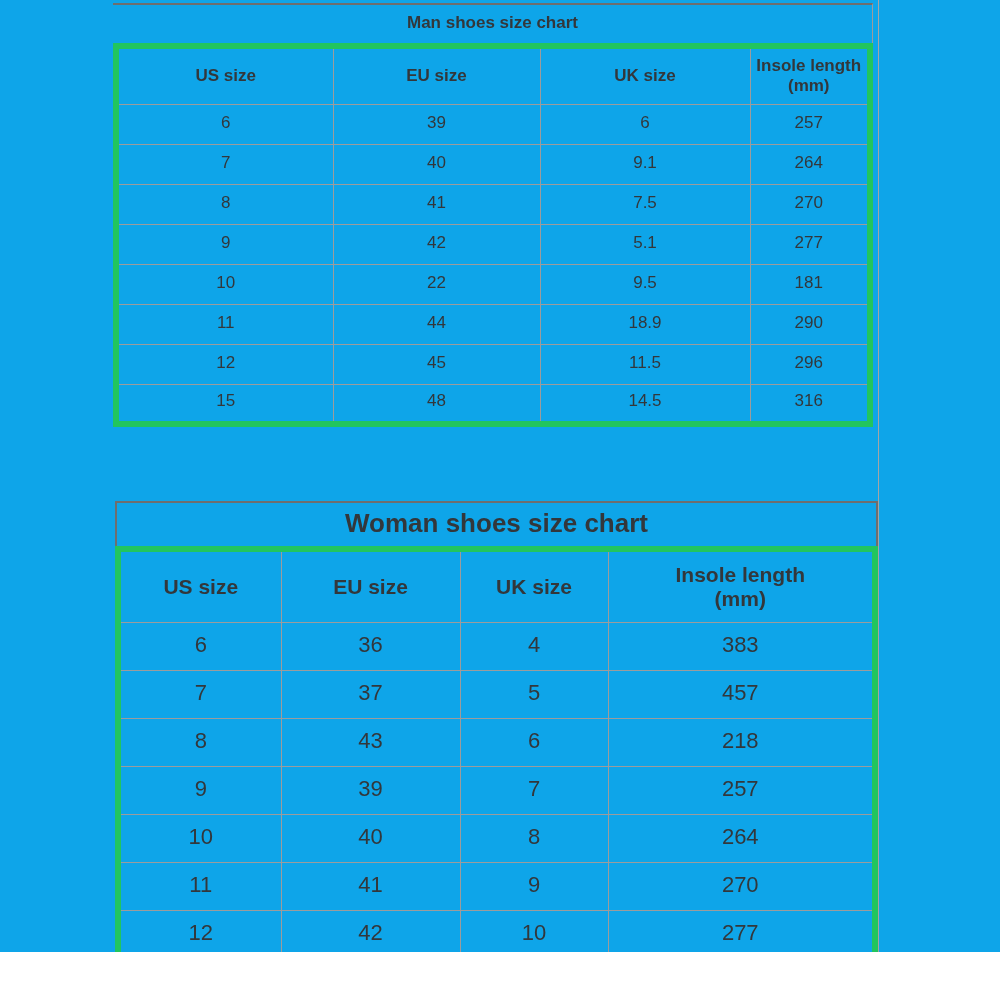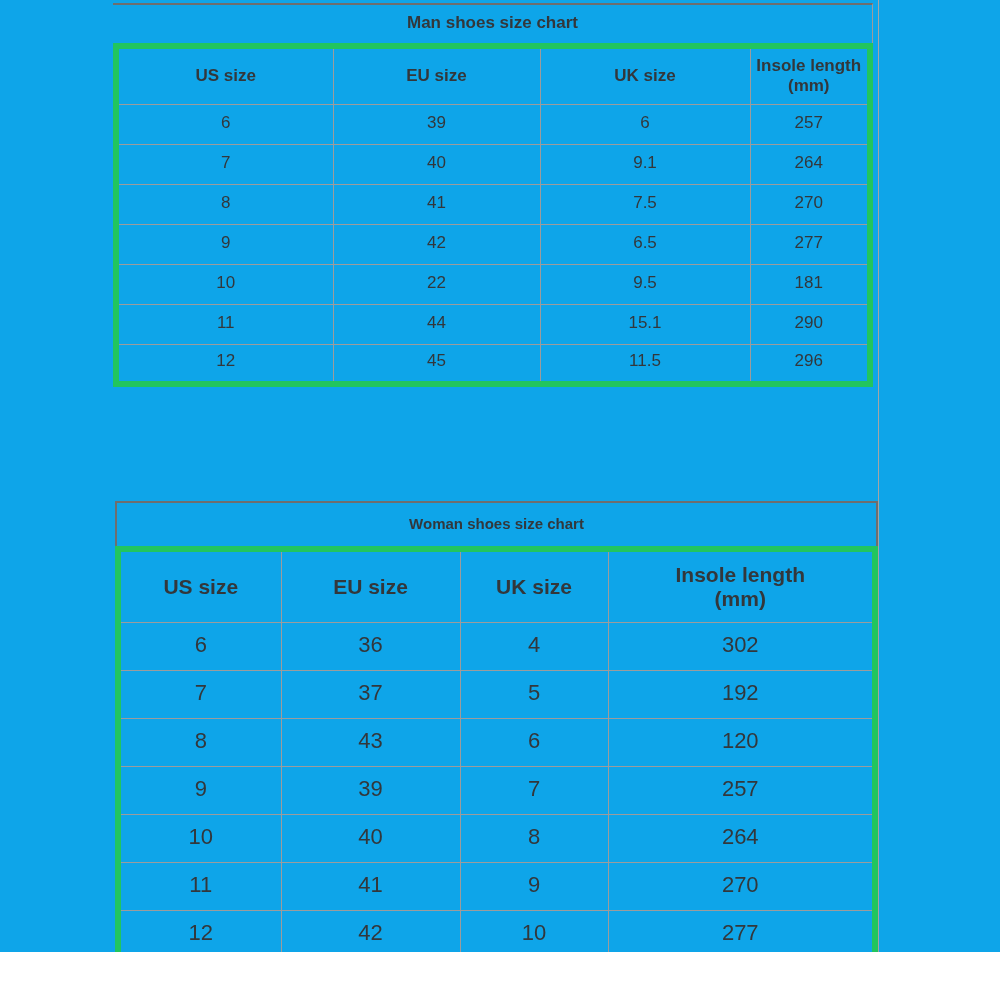--- a/index.html
+++ b/index.html
@@ -62,21 +62,21 @@
   .men tbody tr { height: 40px; }
 
   
   .women {
     left: 115px; top: 501px; width: 763px;
   }
   .women .chart-title {
     height: 45px;
     border: 2px solid #6e6e6e;
     border-bottom: none;
-    font-size: 15px;
+    font-size: 26px;
   }
   .women table { font-size: 22px; }
   .women thead tr { height: 73px; font-size: 21px; }
   .women tbody tr { height: 48px; }
   .women tbody tr.empty-row { height: 60px; } 
 </style>
 </head>
 <body>
 
 <div class="page">
@@ -115,40 +115,46 @@
           </tr>
           <tr>
             <td>8</td>
             <td>41</td>
             <td>7.5</td>
             <td>270</td>
           </tr>
           <tr>
             <td>9</td>
             <td>42</td>
-            <td>6.5</td>
+            <td>5.1</td>
             <td>277</td>
           </tr>
           <tr>
             <td>10</td>
             <td>22</td>
             <td>9.5</td>
             <td>181</td>
           </tr>
           <tr>
             <td>11</td>
             <td>44</td>
-            <td>15.1</td>
+            <td>18.9</td>
             <td>290</td>
           </tr>
           <tr>
             <td>12</td>
             <td>45</td>
             <td>11.5</td>
             <td>296</td>
+          </tr>
+          <tr>
+            <td>15</td>
+            <td>48</td>
+            <td>14.5</td>
+            <td>316</td>
           </tr>
         </tbody>
     </table>
   </section>
 
   <section class="chart women">
     <div class="chart-title">Woman shoes size chart</div>
     <table>
       <colgroup>
         <col style="width:163px">
@@ -162,33 +168,33 @@
             <th>EU size</th>
             <th>UK size</th>
             <th>Insole length<br>(mm)</th>
           </tr>
       </thead>
       <tbody>
           <tr>
             <td>6</td>
             <td>36</td>
             <td>4</td>
-            <td>302</td>
+            <td>383</td>
           </tr>
           <tr>
             <td>7</td>
             <td>37</td>
             <td>5</td>
-            <td>192</td>
+            <td>457</td>
           </tr>
           <tr>
             <td>8</td>
             <td>43</td>
             <td>6</td>
-            <td>120</td>
+            <td>218</td>
           </tr>
           <tr>
             <td>9</td>
             <td>39</td>
             <td>7</td>
             <td>257</td>
           </tr>
           <tr>
             <td>10</td>
             <td>40</td>

